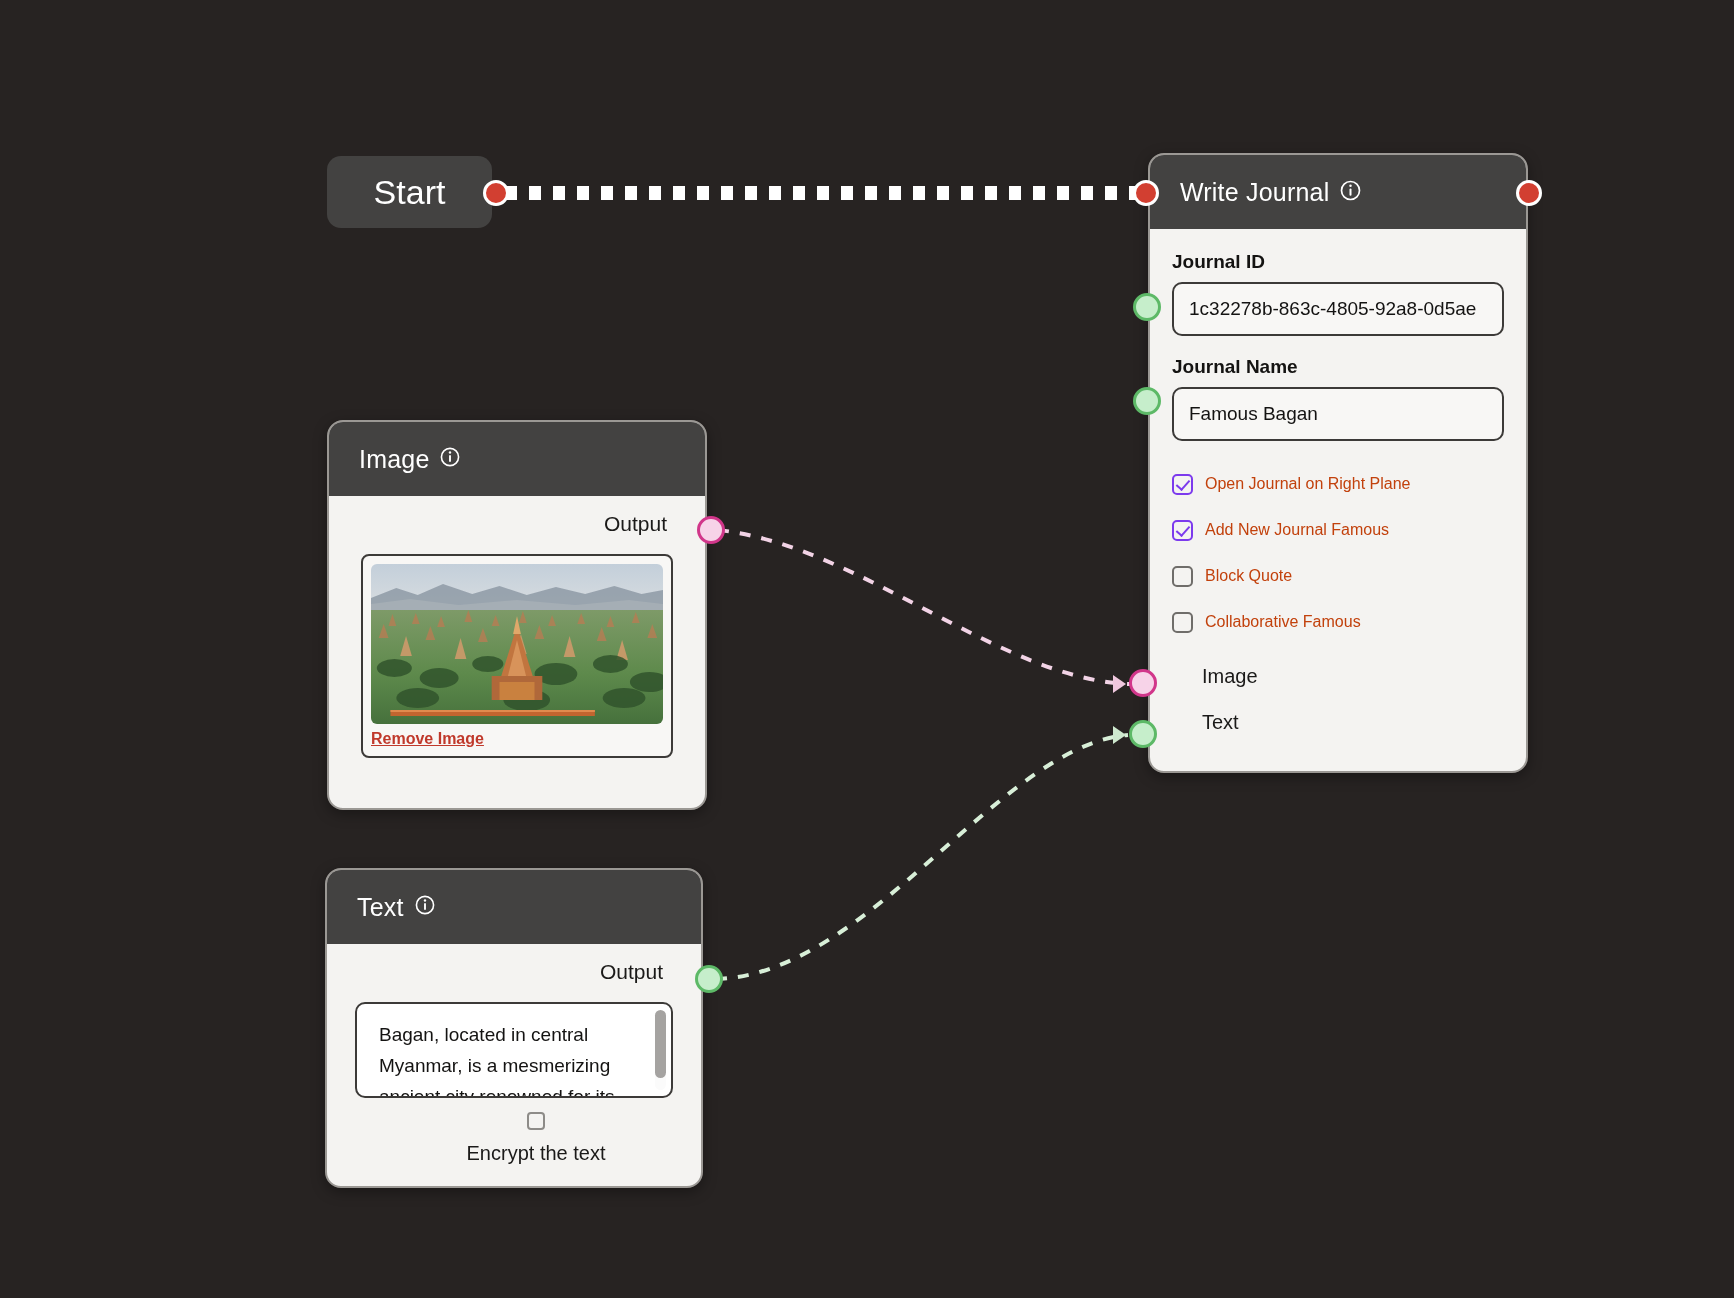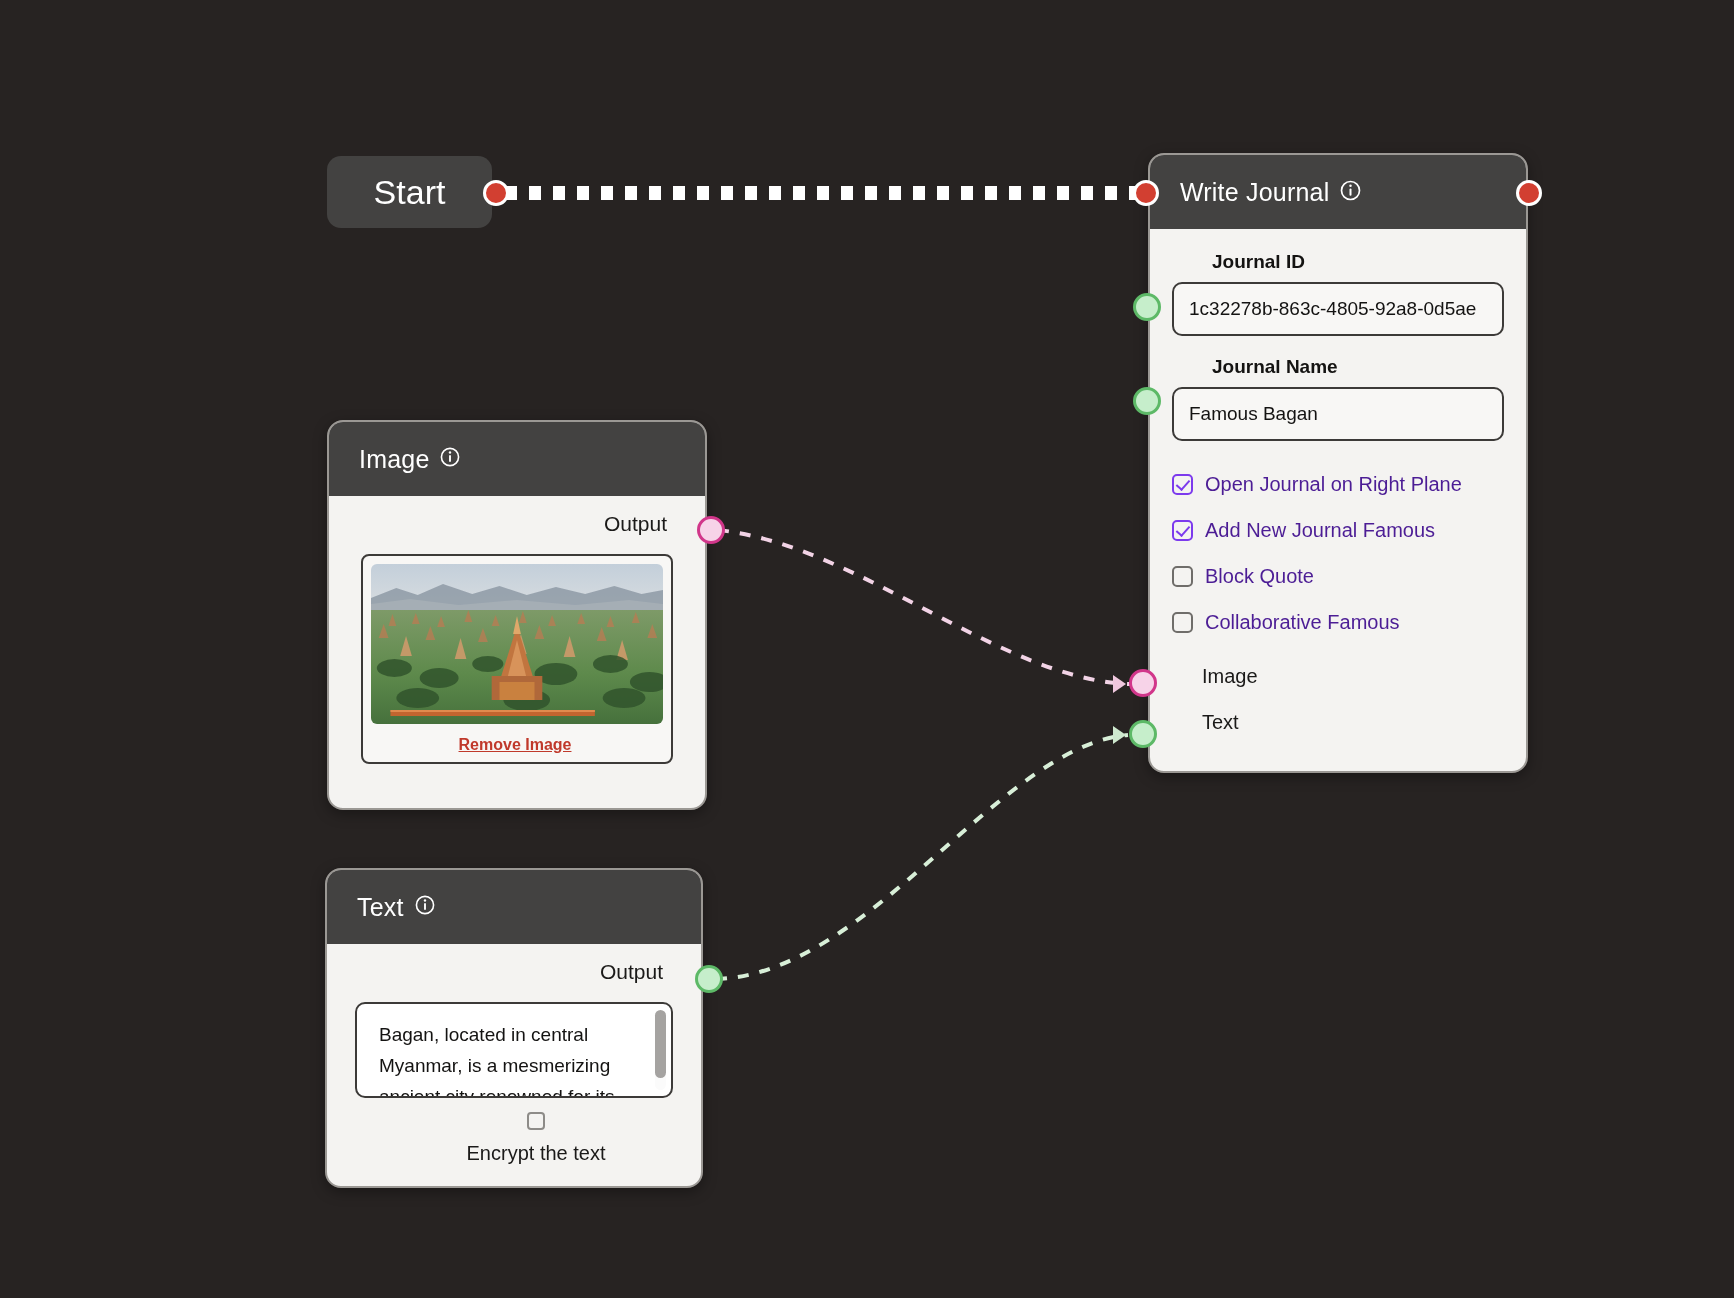--- a/index.html
+++ b/index.html
@@ -83,21 +83,20 @@
   #write-journal {
     left: 1148px; top: 153px;
     width: 380px; height: 620px;
   }
   #write-journal .body { padding: 22px 22px 0 22px; }
   .field-label {
     font-size: 19px;
     font-weight: bold;
     color: #141312;
     margin-bottom: 9px;
-    margin-left: 40px;
   }
   .text-input {
     width: 100%;
     height: 54px;
     border: 2px solid #3c3a38;
     border-radius: 10px;
     background: #f8f7f5;
     font-size: 19px;
     font-family: "Liberation Sans", sans-serif;
     color: #141312;
@@ -123,21 +122,21 @@
   }
   .cb.checked::after {
     content: "";
     position: absolute;
     left: 5px; top: 1px;
     width: 6px; height: 11px;
     border: solid #7c3aed;
     border-width: 0 2px 2px 0;
     transform: rotate(42deg);
   }
-  .check-label { font-size: 20px; color: #4c1d95; }
+  .check-label { font-size: 16px; color: #c2410c; }
 
   .port-row {
     display: flex;
     align-items: center;
     height: 46px;
     padding-left: 30px;
     font-size: 20px;
     color: #1b1a19;
   }
   #port-rows { margin-top: 8px; }
@@ -164,26 +163,26 @@
     padding: 8px 8px 2px 8px;
   }
   .thumb {
     width: 100%;
     height: 160px;
     border-radius: 6px;
     display: block;
   }
   .remove-link {
     display: block;
-    text-align: center;
+    text-align: left;
     font-size: 16px;
     font-weight: bold;
     color: #c0392b;
     text-decoration: underline;
-    padding: 12px 4px 6px 0;
+    padding: 6px 4px 6px 0;
   }
 
   
   #text-node {
     left: 325px; top: 868px;
     width: 378px; height: 320px;
   }
   .textarea-box {
     margin: 2px 28px 0 28px;
     border: 2px solid #3c3a38;

